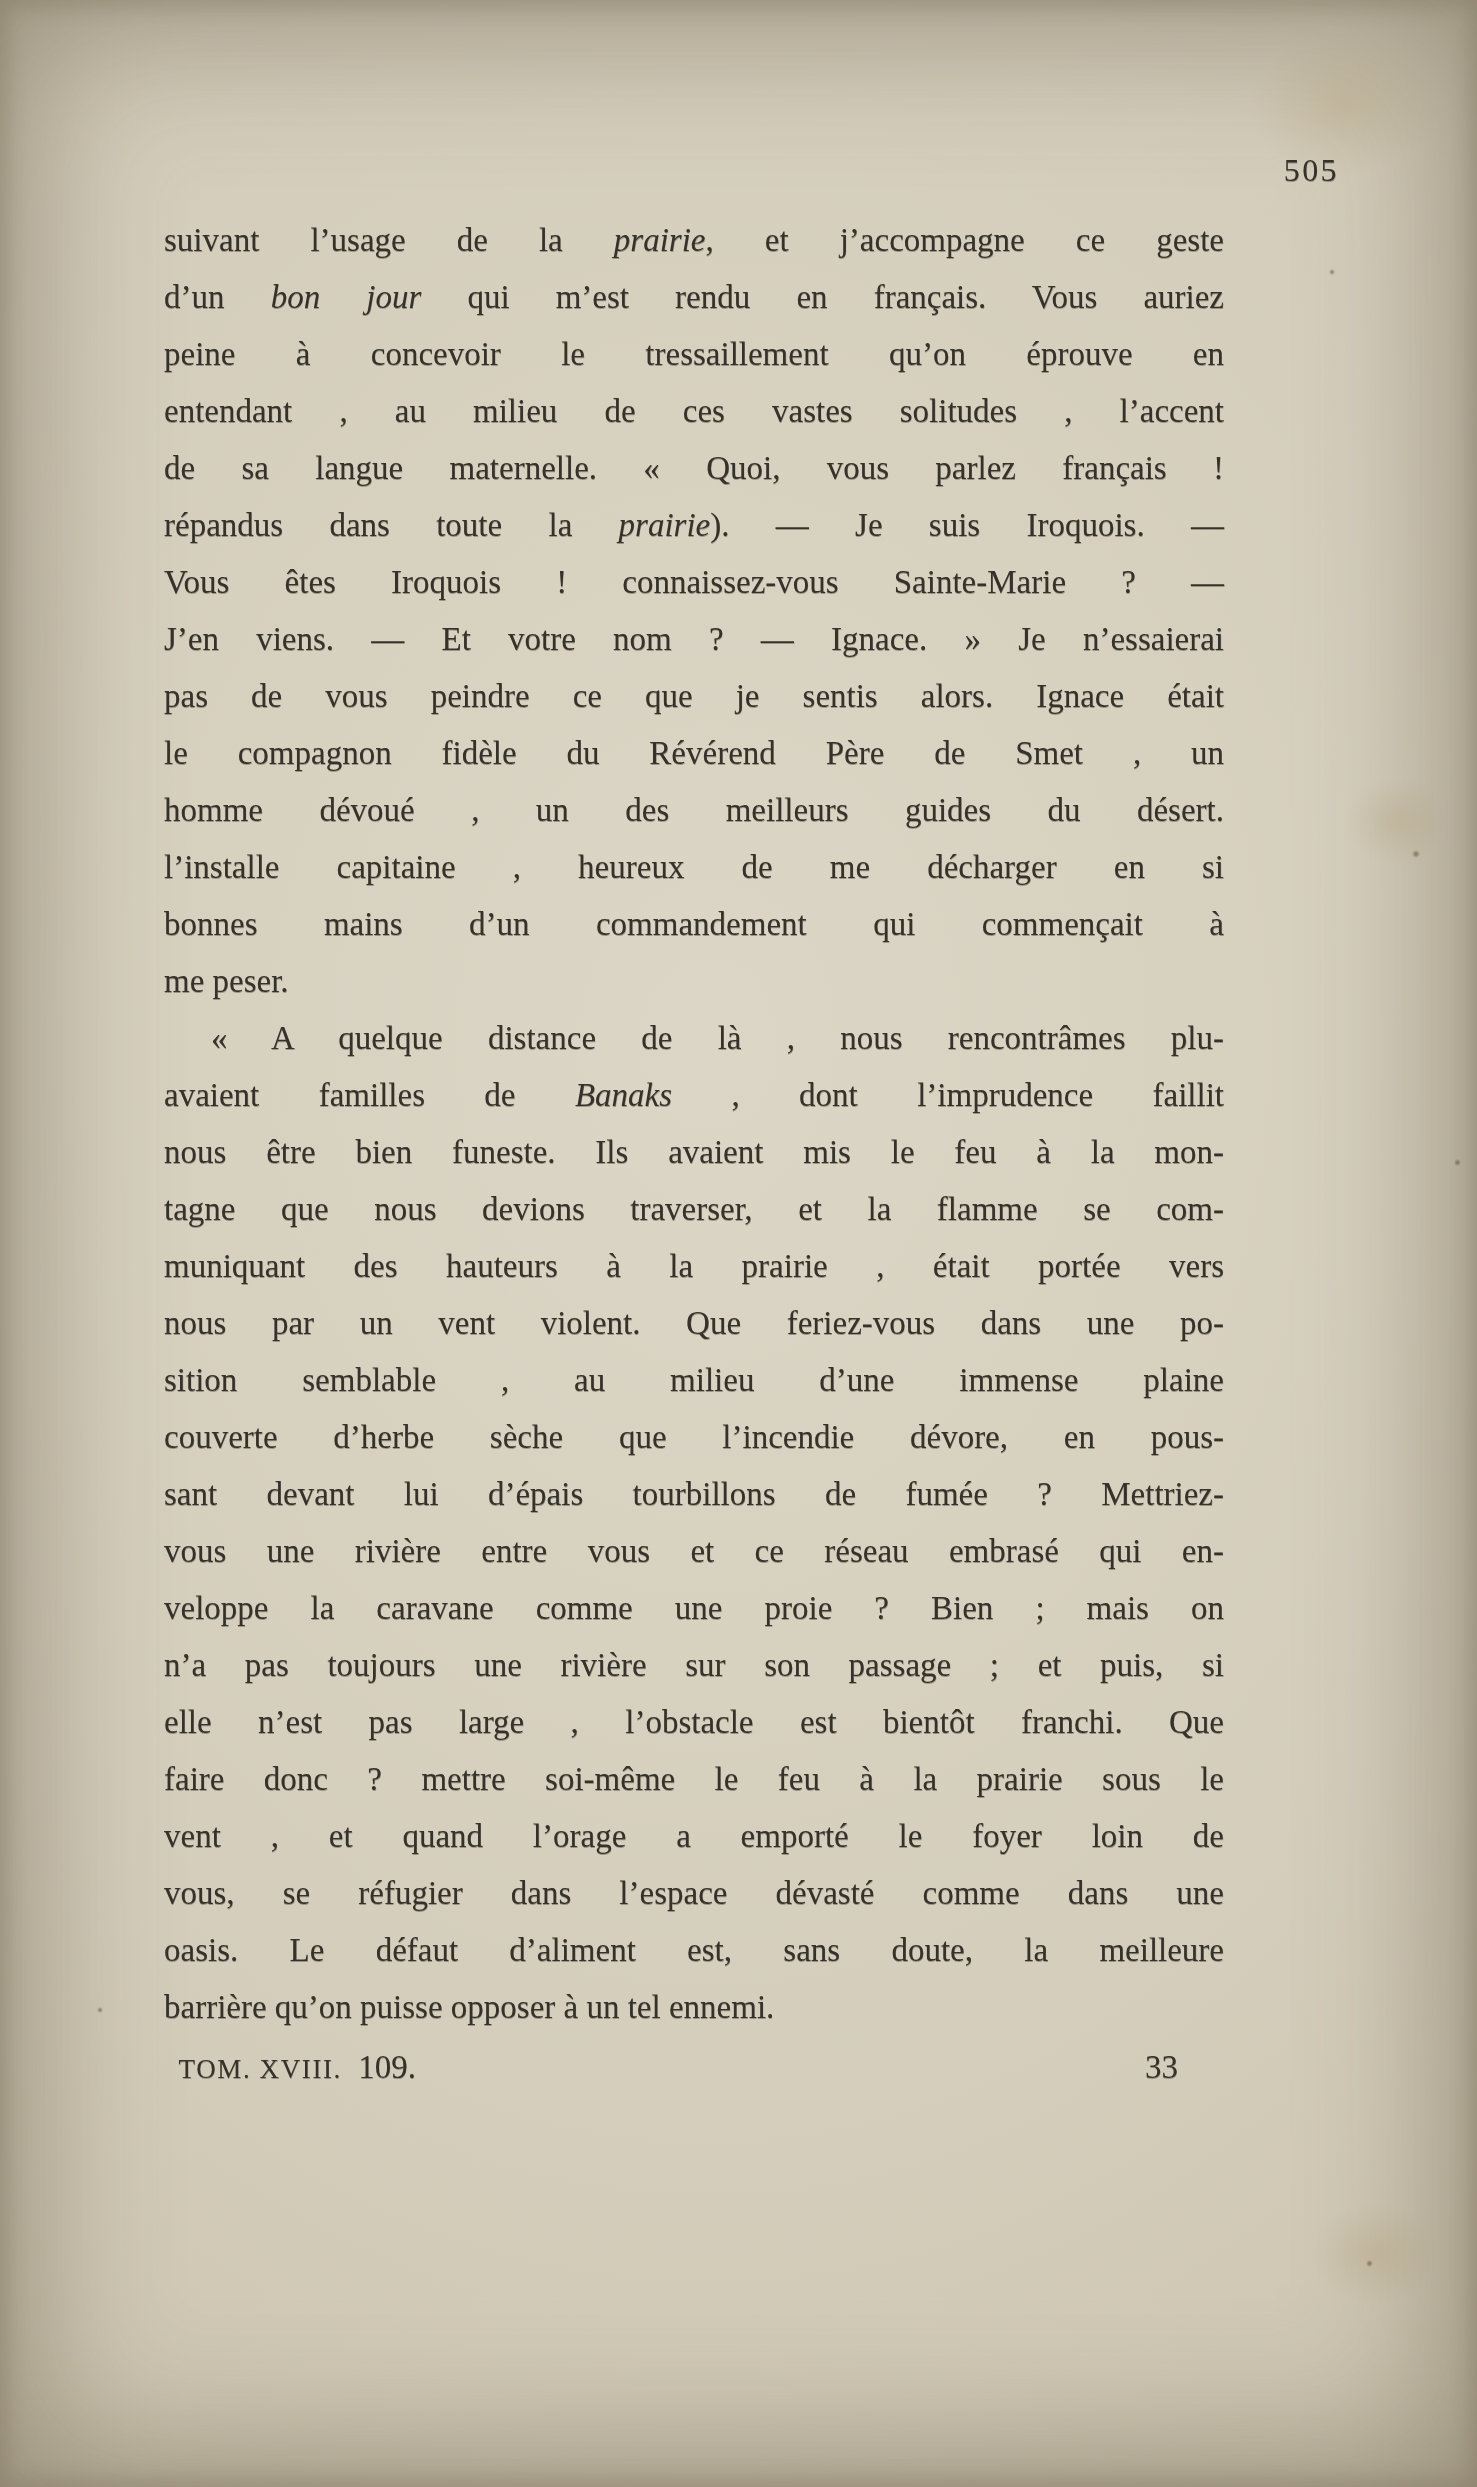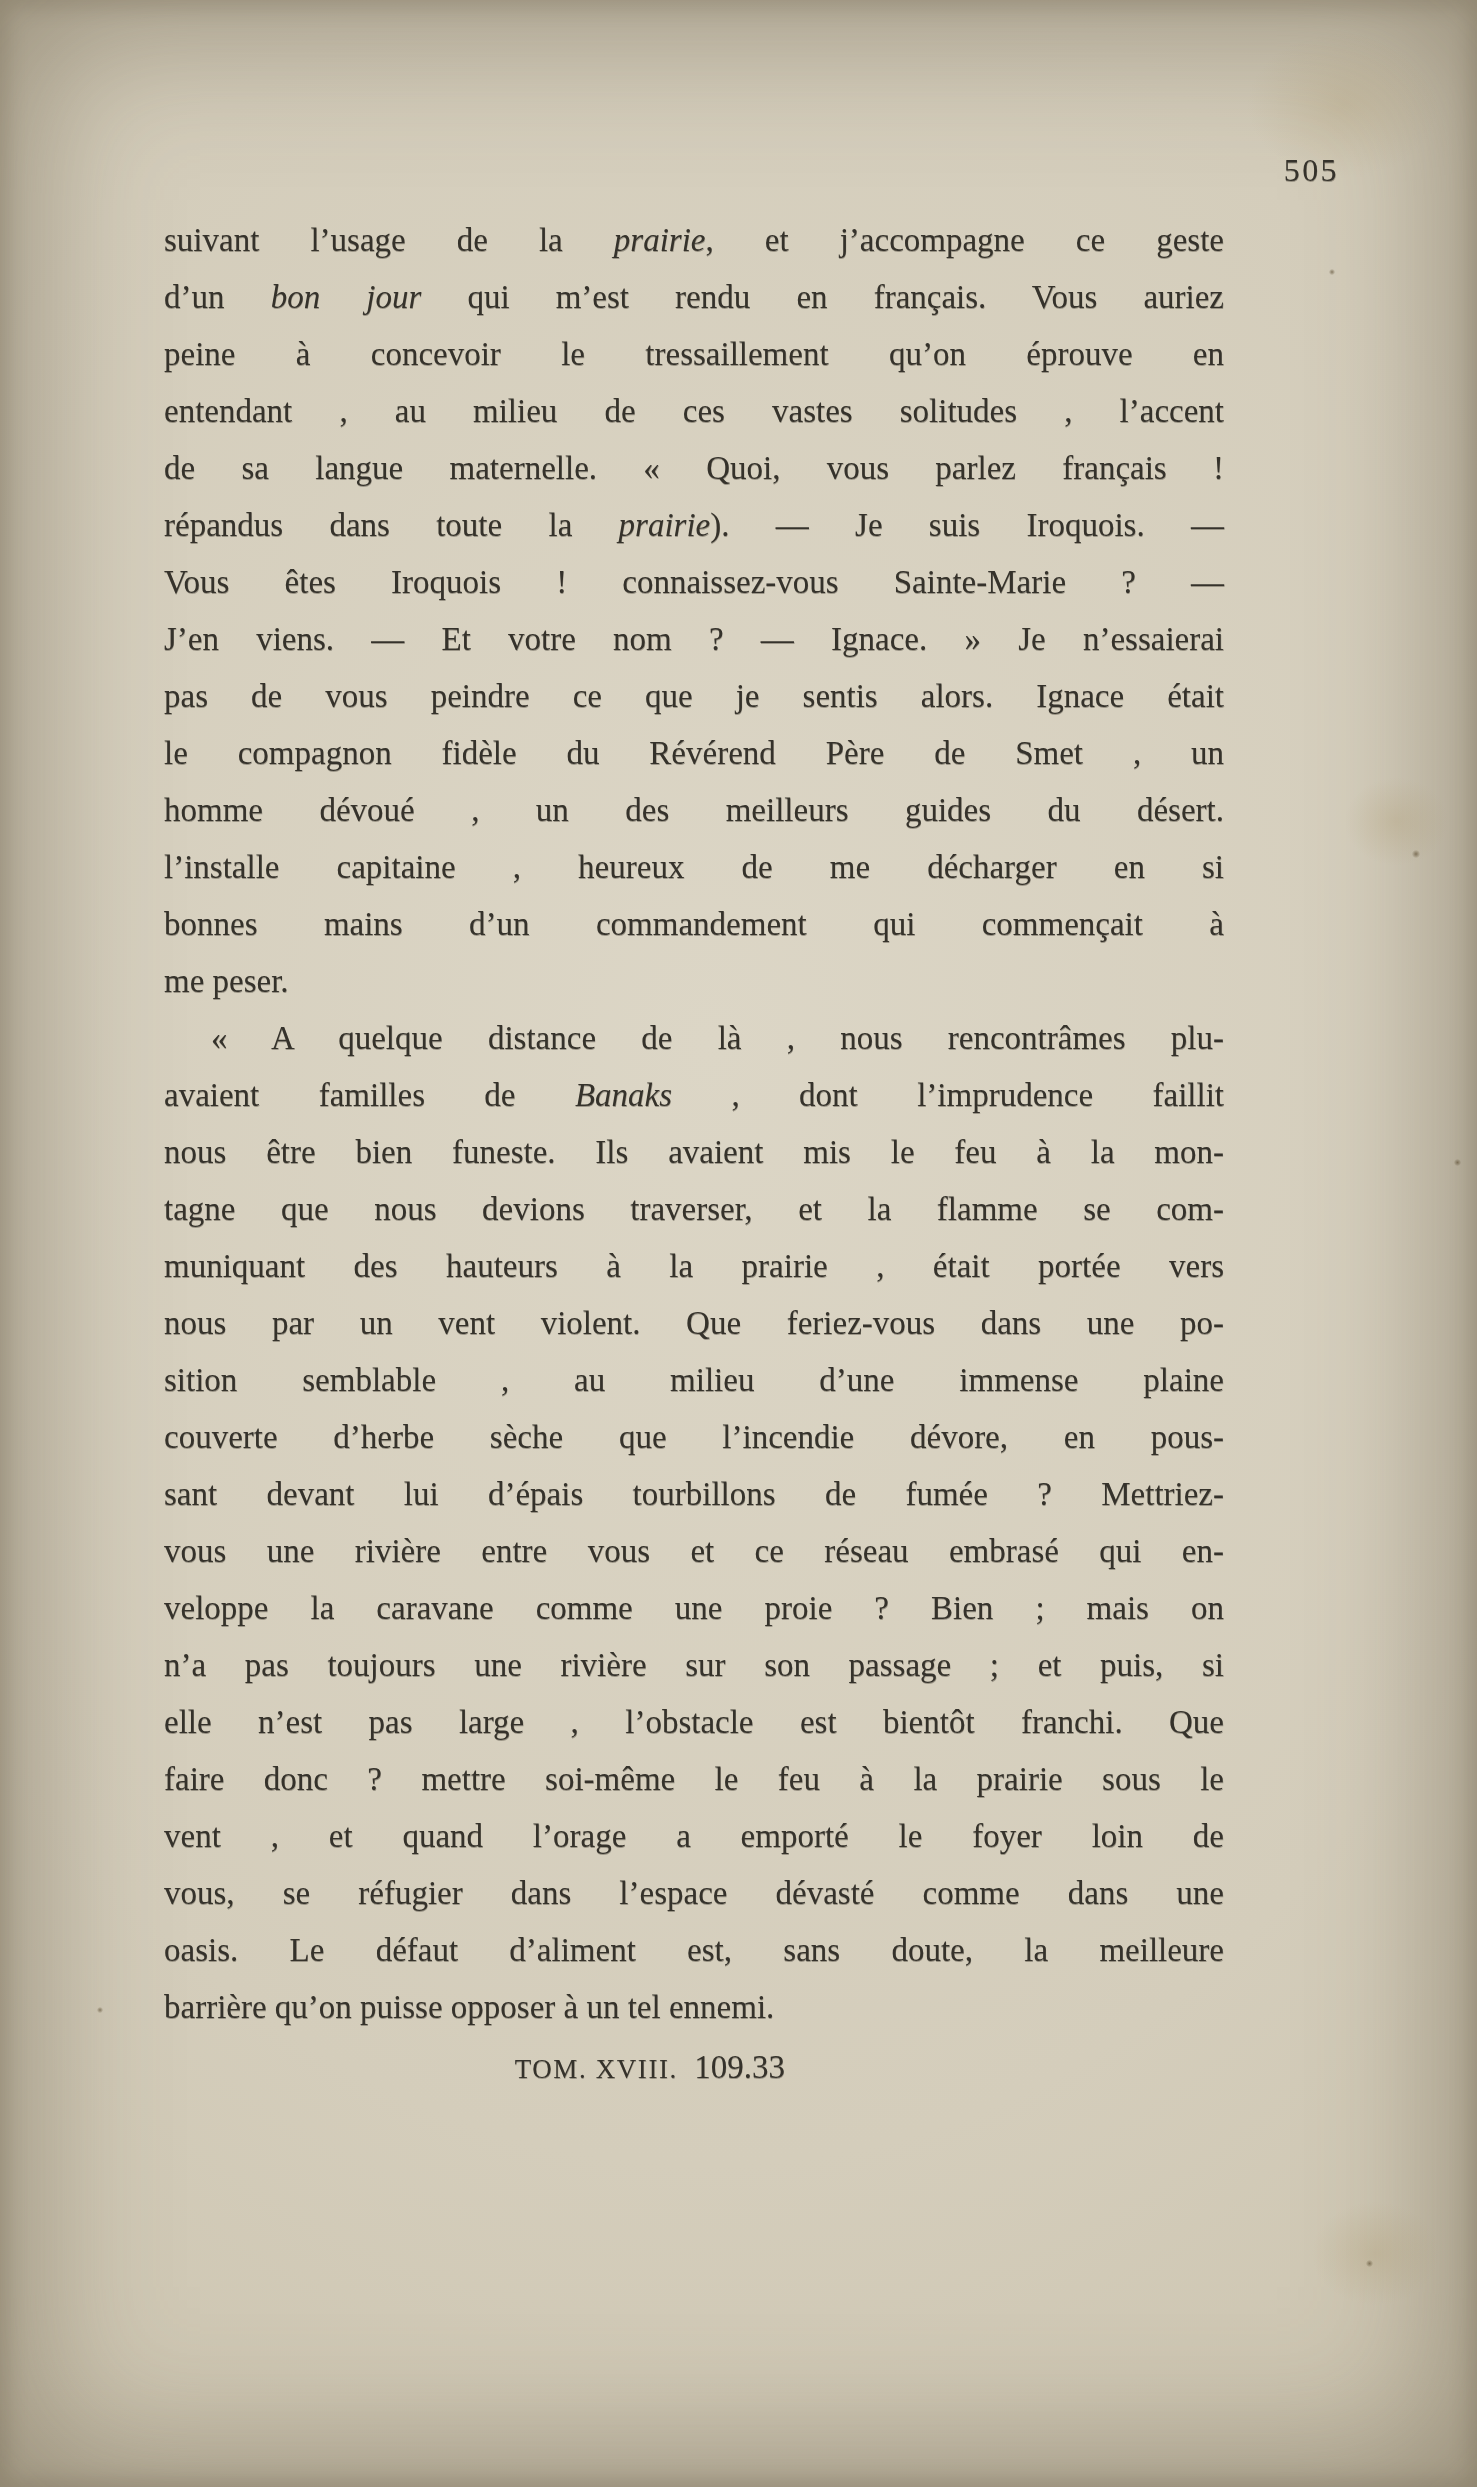--- a/index.html
+++ b/index.html
@@ -45,28 +45,28 @@
     text-align-last: justify;
   }
   .line.no-just {
     text-align: left;
     text-align-last: left;
   }
   .line.indent { padding-left: 47px; }
   .line i { font-style: italic; }
   .footer-line {
     display: flex;
-    justify-content: center;
+    justify-content: space-between;
     align-items: baseline;
     margin-top: 3.2px;
   }
   .footer-left { padding-left: 14.6px; font-size: 33px; white-space: nowrap; }
   .volume-label { font-size: 27px; letter-spacing: 1.6px; }
   .issue-number { font-size: 33px; margin-left: 8px; }
-  .footer-right { margin-right: 103px; font-size: 33px; }
+  .footer-right { margin-right: 46px; font-size: 33px; }
   .stain {
     position: absolute;
     border-radius: 50%;
     pointer-events: none;
   }
   .stain.big {
     background: radial-gradient(ellipse, rgba(165, 143, 95, 0.22), transparent 70%);
   }
   .speck {
     position: absolute;

